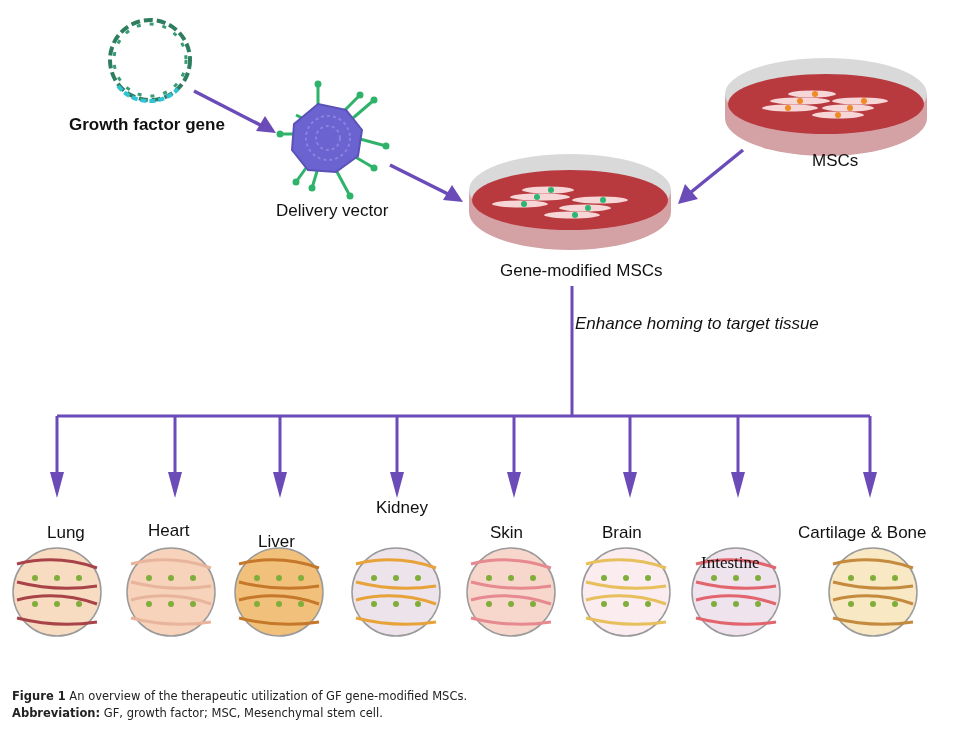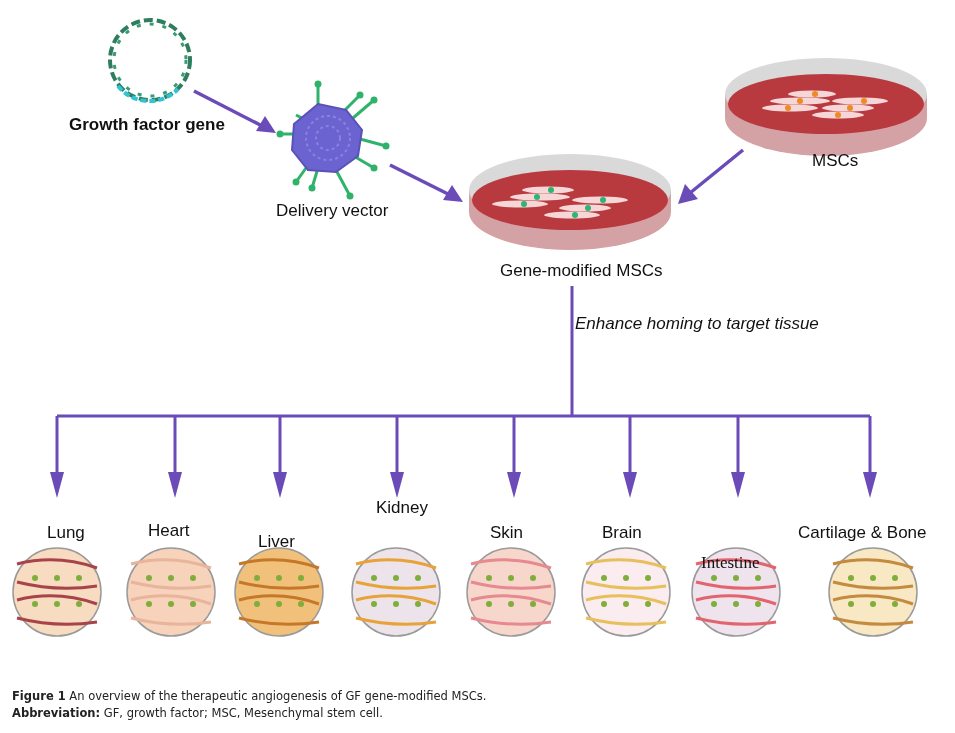--- a/index.html
+++ b/index.html
@@ -259,15 +259,15 @@
     <div class="label" style="left: 148px; top: 521px;">Heart</div>
     <div class="label" style="left: 258px; top: 523px; margin-top: 9px;">Liver</div>
     <div class="label" style="left: 376px; top: 498px;">Kidney</div>
     <div class="label" style="left: 490px; top: 523px;">Skin</div>
     <div class="label" style="left: 602px; top: 523px;">Brain</div>
     <div class="label" style="left: 701px; top: 553px; font-family: Liberation Serif, serif;">Intestine</div>
     <div class="label" style="left: 798px; top: 523px;">Cartilage &amp; Bone</div>
   </div>
 
 <div class="caption">
-  <div><b>Figure 1</b><span> An overview of the therapeutic angiogenesis of GF gene-modified MSCs.</span></div>
+  <div><b>Figure 1</b><span> An overview of the therapeutic utilization of GF gene-modified MSCs.</span></div>
   <div><b>Abbreviation:</b><span> GF, growth factor; MSC, Mesenchymal stem cell.</span></div>
 </div>
 
 </body></html>

